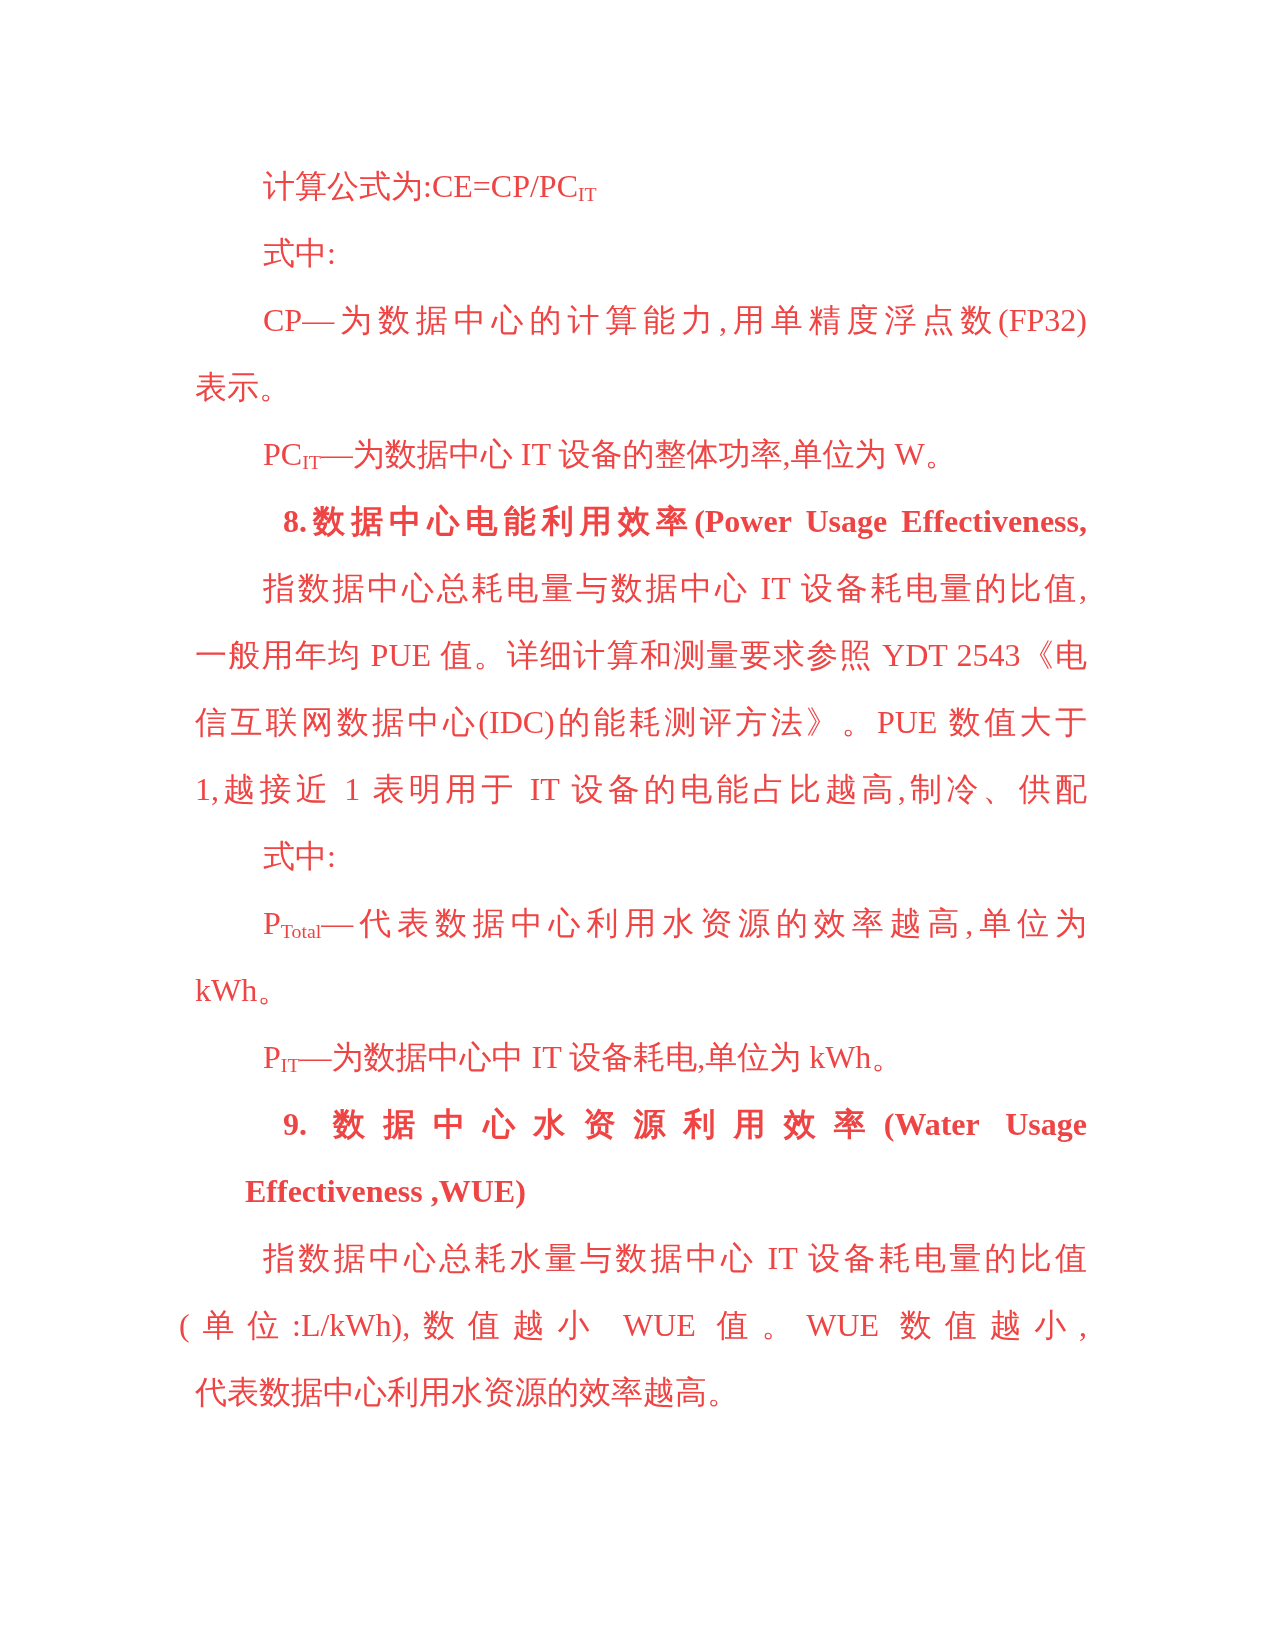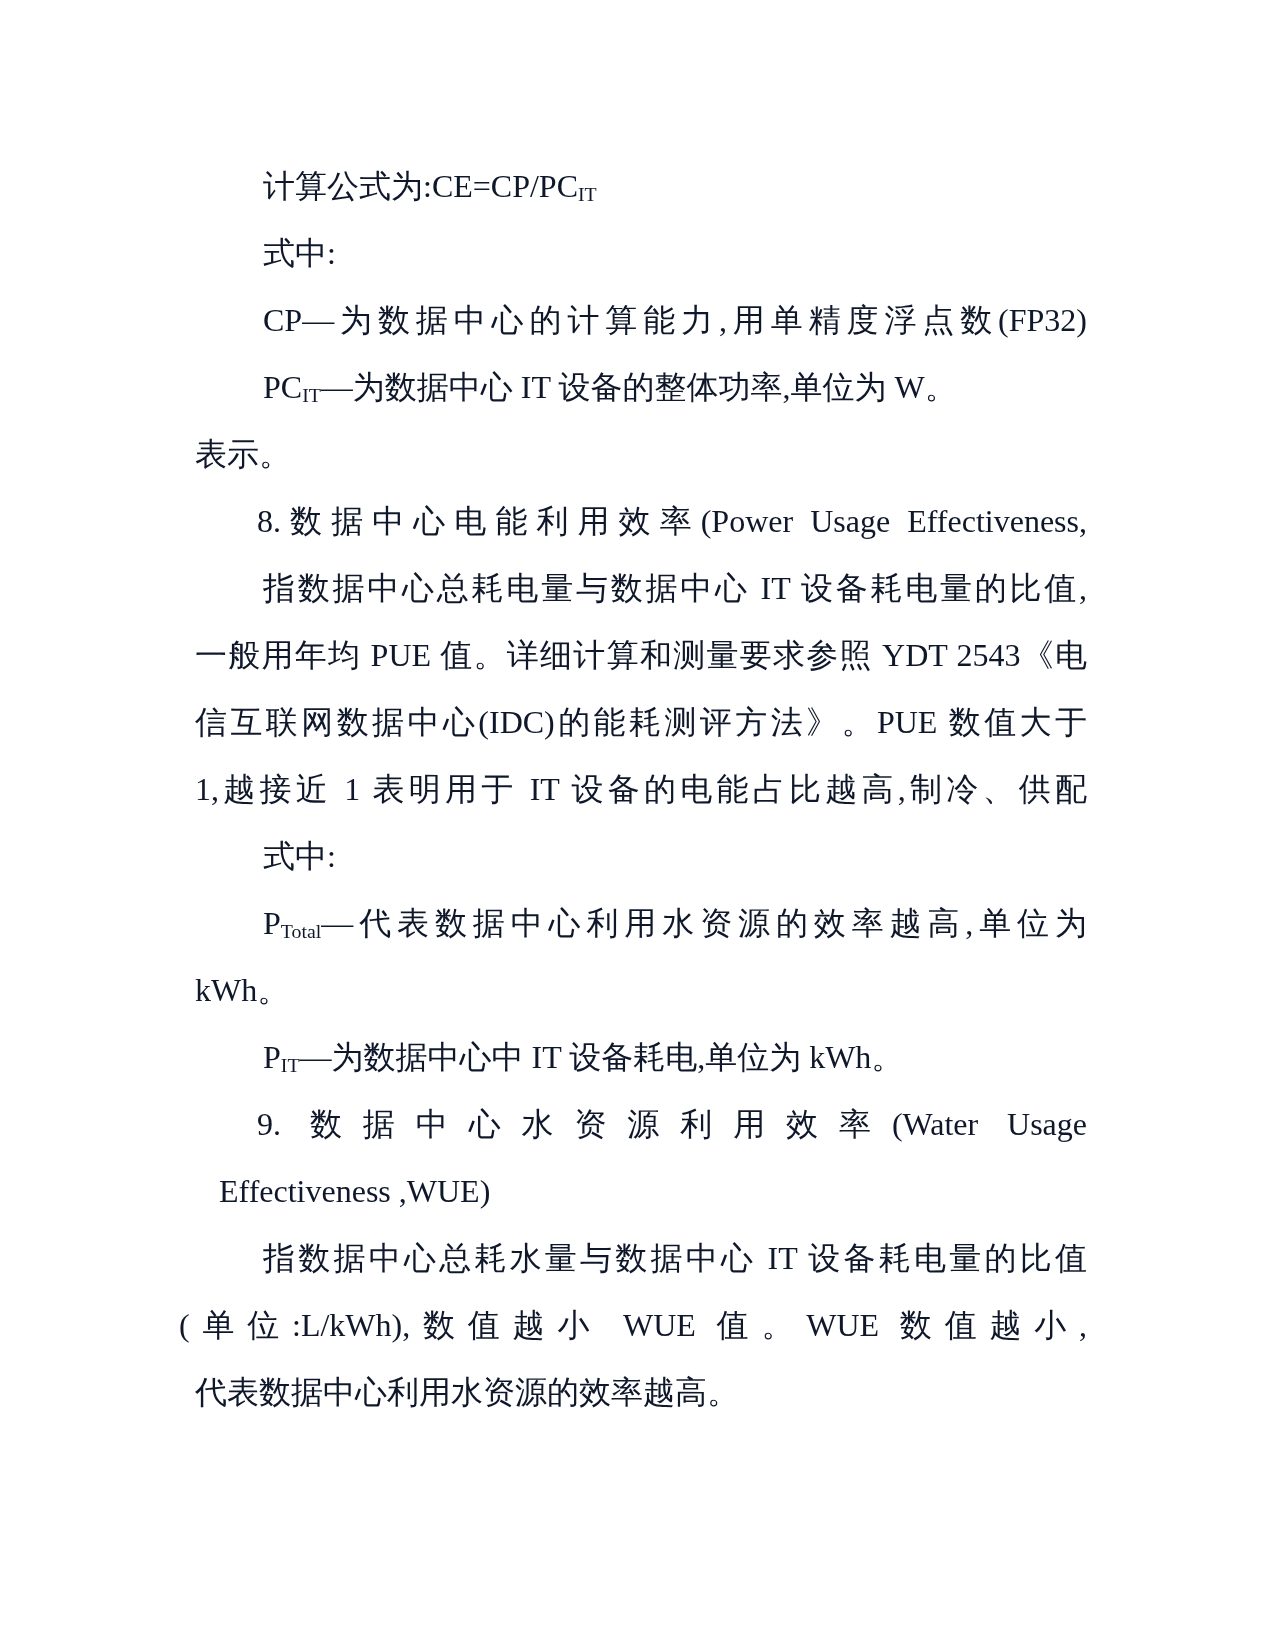--- a/index.html
+++ b/index.html
@@ -10,53 +10,53 @@
     overflow: hidden;
   }
   .page {
     box-sizing: border-box;
     width: 1280px;
     height: 1639px;
     background: #ffffff;
     padding: 153px 193px 0 195px;
     font-family: "Liberation Serif", "DejaVu Serif", serif;
     font-size: 32px;
-    color: #0f172a;
+    color: #ef4444;
   }
   .ln {
     height: 67px;
     line-height: 67px;
     overflow: hidden;
     white-space: normal;
   }
   
   .ind { text-indent: 68px; }
   
   .jf { text-align: justify; text-align-last: justify; }
   
-  .hd { font-weight: 400; margin-left: 24px; }
+  .hd { font-weight: 700; margin-left: 50px; }
   .hind { text-indent: 38px; }
   
   .hangp { margin-left: -16px; }
   .ln sub {
     font-size: 0.62em;
     line-height: 0;
     vertical-align: -0.22em;
     letter-spacing: 0;
   }
 </style>
 </head>
 <body>
 
 <div class="page">
   <div class="ln ind"><span>计算公式为:CE=CP/PC</span><sub>IT</sub></div>
   <div class="ln ind"><span>式中:</span></div>
   <div class="ln ind jf"><span>CP—为数据中心的计算能力,用单精度浮点数(FP32)</span></div>
+  <div class="ln"><span>表示。</span></div>
   <div class="ln ind"><span>PC</span><sub>IT</sub><span>—为数据中心 IT 设备的整体功率,单位为 W。</span></div>
-  <div class="ln"><span>表示。</span></div>
   <div class="ln hd hind jf"><span>8.数据中心电能利用效率(Power Usage Effectiveness,</span></div>
   <div class="ln ind jf"><span>指数据中心总耗电量与数据中心 IT 设备耗电量的比值,</span></div>
   <div class="ln jf"><span>一般用年均 PUE 值。详细计算和测量要求参照 YDT 2543《电</span></div>
   <div class="ln jf"><span>信互联网数据中心(IDC)的能耗测评方法》。PUE 数值大于</span></div>
   <div class="ln jf"><span>1,越接近 1 表明用于 IT 设备的电能占比越高,制冷、供配</span></div>
   <div class="ln ind"><span>式中:</span></div>
   <div class="ln ind jf"><span>P</span><sub>Total</sub><span>—代表数据中心利用水资源的效率越高,单位为</span></div>
   <div class="ln"><span>kWh。</span></div>
   <div class="ln ind"><span>P</span><sub>IT</sub><span>—为数据中心中 IT 设备耗电,单位为 kWh。</span></div>
   <div class="ln hd hind jf"><span>9. 数据中心水资源利用效率(Water Usage</span></div>

